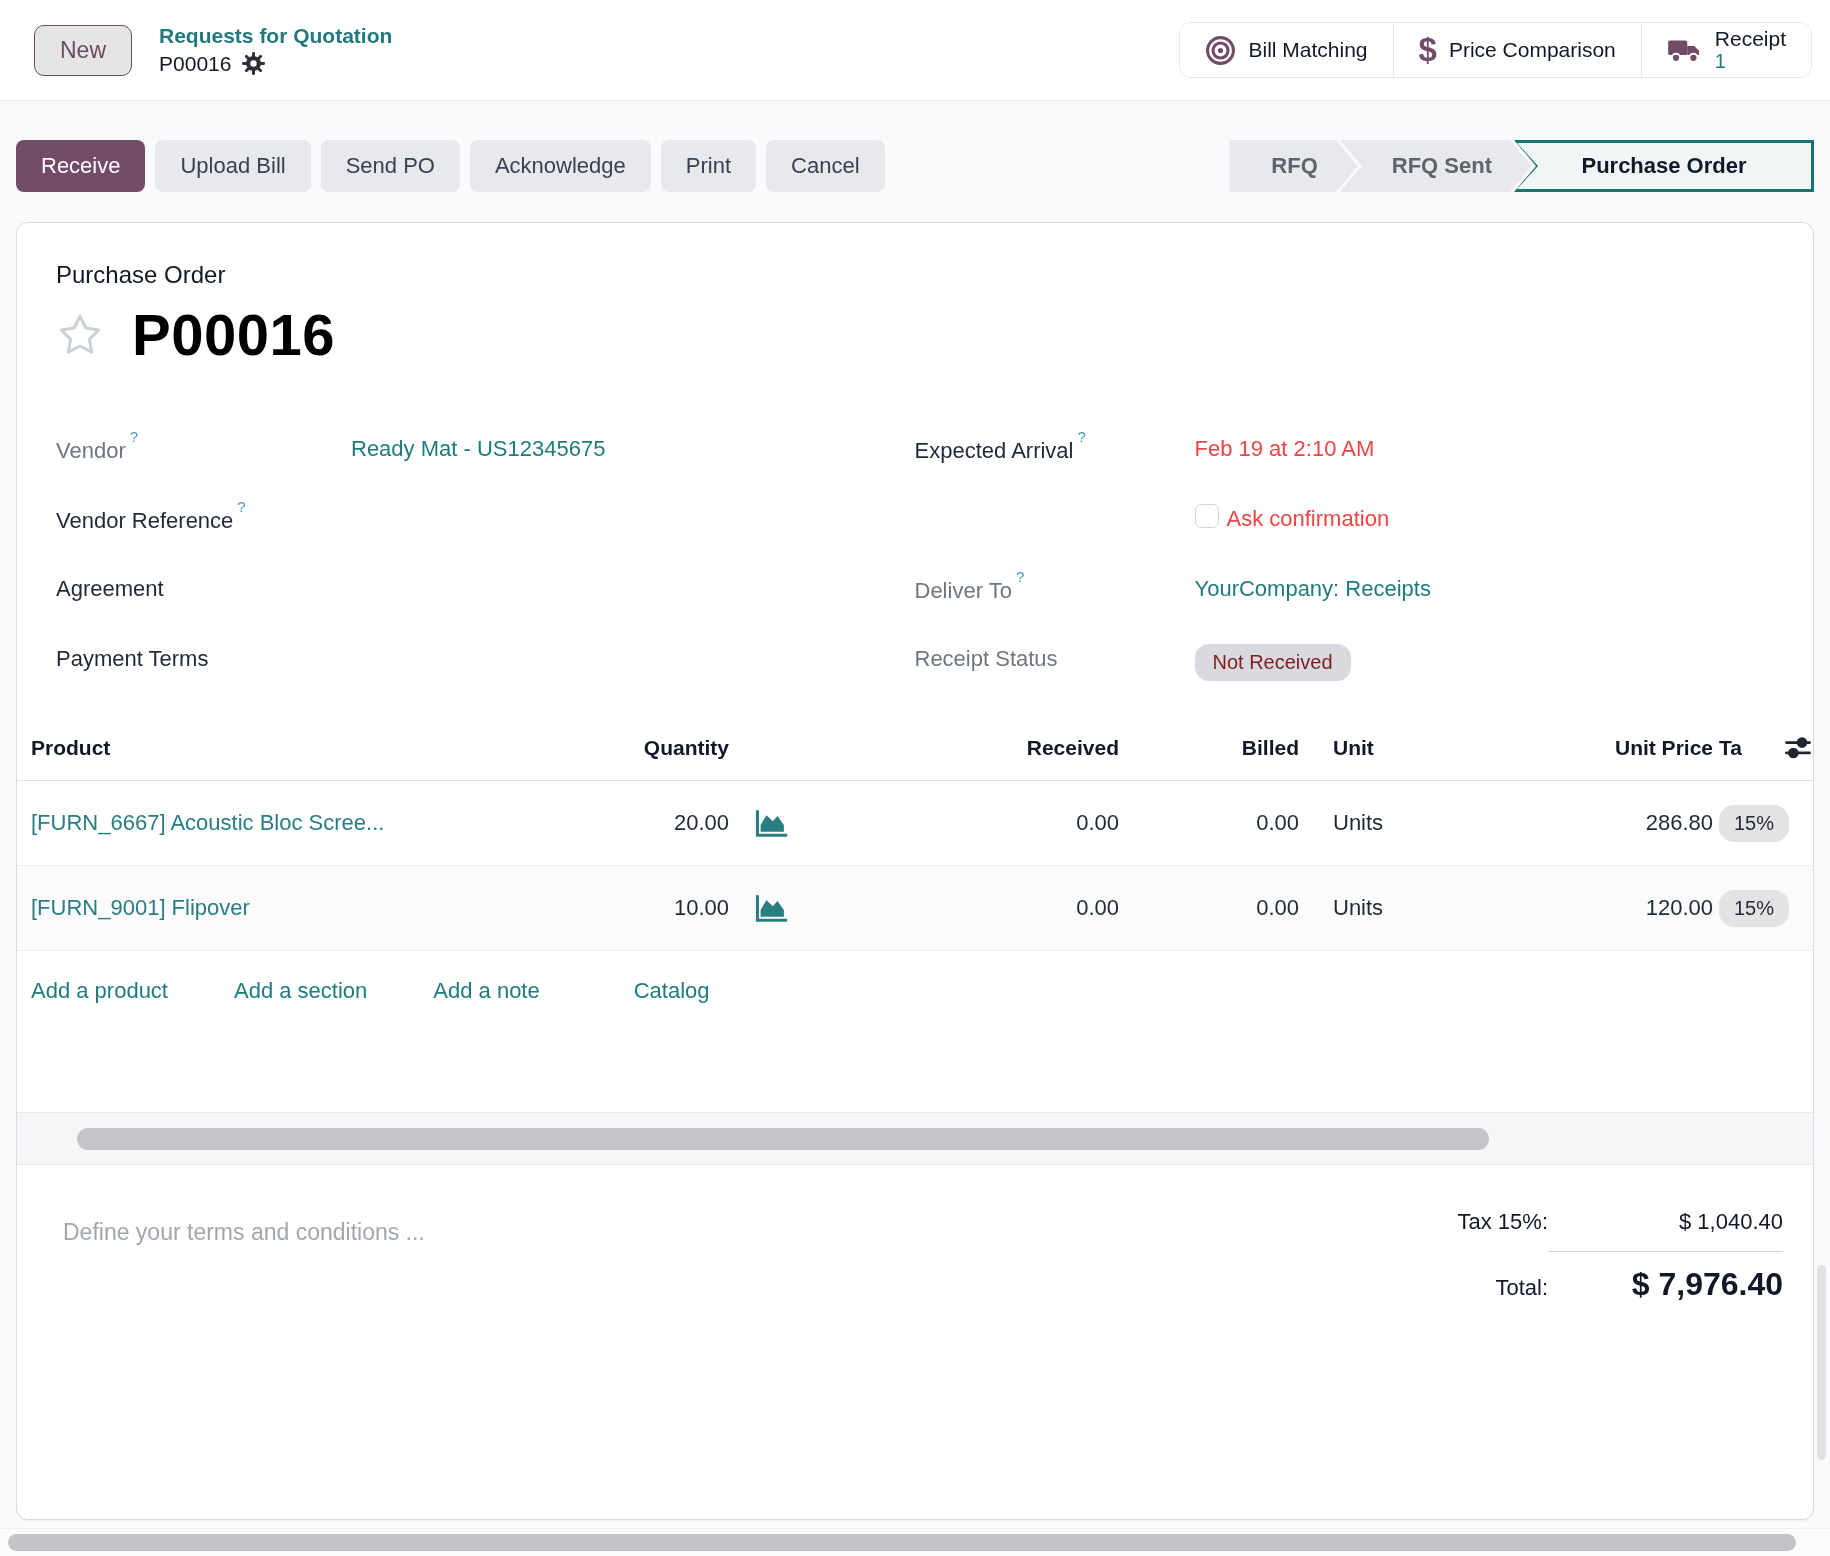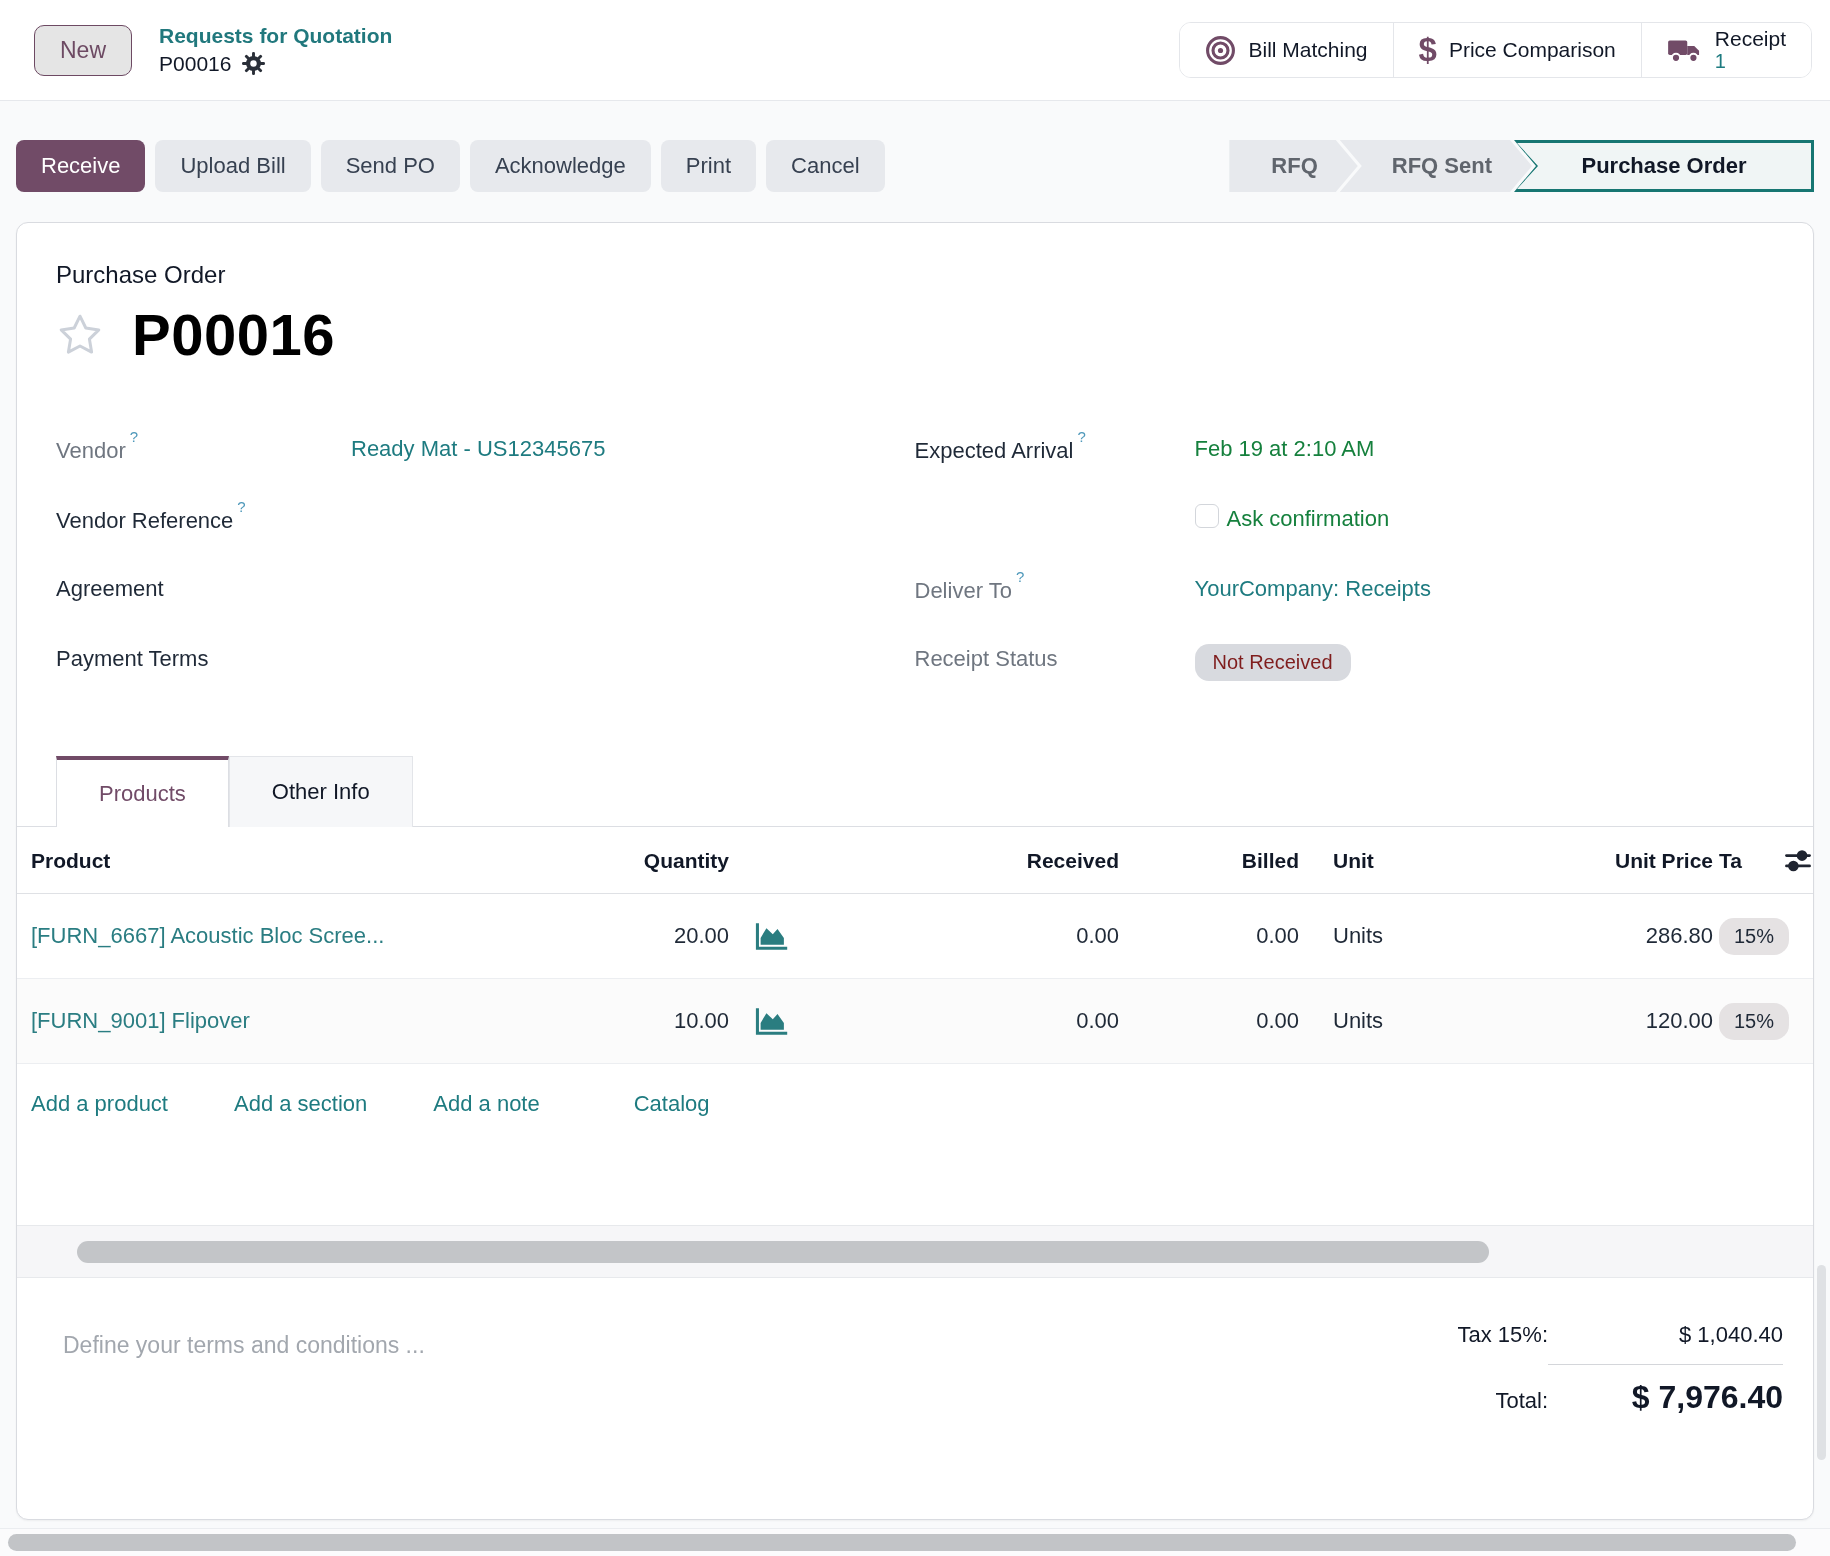--- a/index.html
+++ b/index.html
@@ -84,21 +84,21 @@
   .title-row { display:flex; align-items:center; gap:28px; margin-top:12px; }
   .record-name { font-size:58px; font-weight:600; color:#000; letter-spacing:.5px; }
 
   .fields { display:flex; margin-top:66px; }
   .fcol { width:50%; }
   .frow { display:flex; align-items:flex-start; min-height:70px; }
   .flabel { width:295px; font-size:22px; font-weight:500; color:#1f2937; padding-top:2px; }
   .fcol-right .flabel { width:280px; }
   .flabel.muted { color:#6f7680; }
   .fhelp { color:#4e98ba; font-size:15px; position:relative; top:-8px; margin-left:4px; font-weight:400; }
-  .fvalue { font-size:22px; color:#15803d; padding-top:2px; }
+  .fvalue { font-size:22px; color:#ef4444; padding-top:2px; }
   .fvalue.link { color:#1e7b80; cursor:pointer; }
   .checkrow { display:flex; align-items:flex-start; gap:8px; }
   .checkbox { width:24px; height:24px; border:1.6px solid #d3d6db; border-radius:6px; background:#fff; cursor:pointer; }
   .badge {
     background:#d8dadf; color:#7f1d1d; font-size:20px; font-weight:500;
     border-radius:14px; padding:7px 18px; display:inline-block;
   }
 
   
   .tabbar { margin-top:42px; display:flex; padding-left:39px; border-bottom:1px solid #dcdee3; }
@@ -292,24 +292,20 @@
             <div class="fvalue link">YourCompany: Receipts</div>
           </div>
           <div class="frow">
             <div class="flabel muted">Receipt Status</div>
             <div><span class="badge">Not Received</span></div>
           </div>
         </div>
       </div>
     </div>
 
-    <div class="tabbar">
-      <div class="tab tab-active">Products</div>
-      <div class="tab tab-inactive">Other Info</div>
-    </div>
 
     <div class="o-table">
       <div class="o-thead">
         <div class="c-product">Product</div>
         <div class="c-qty">Quantity</div>
         <div class="c-qicon"></div>
         <div class="c-rec">Received</div>
         <div class="c-bill">Billed</div>
         <div class="c-unit">Unit</div>
         <div class="c-price">Unit Price</div>

